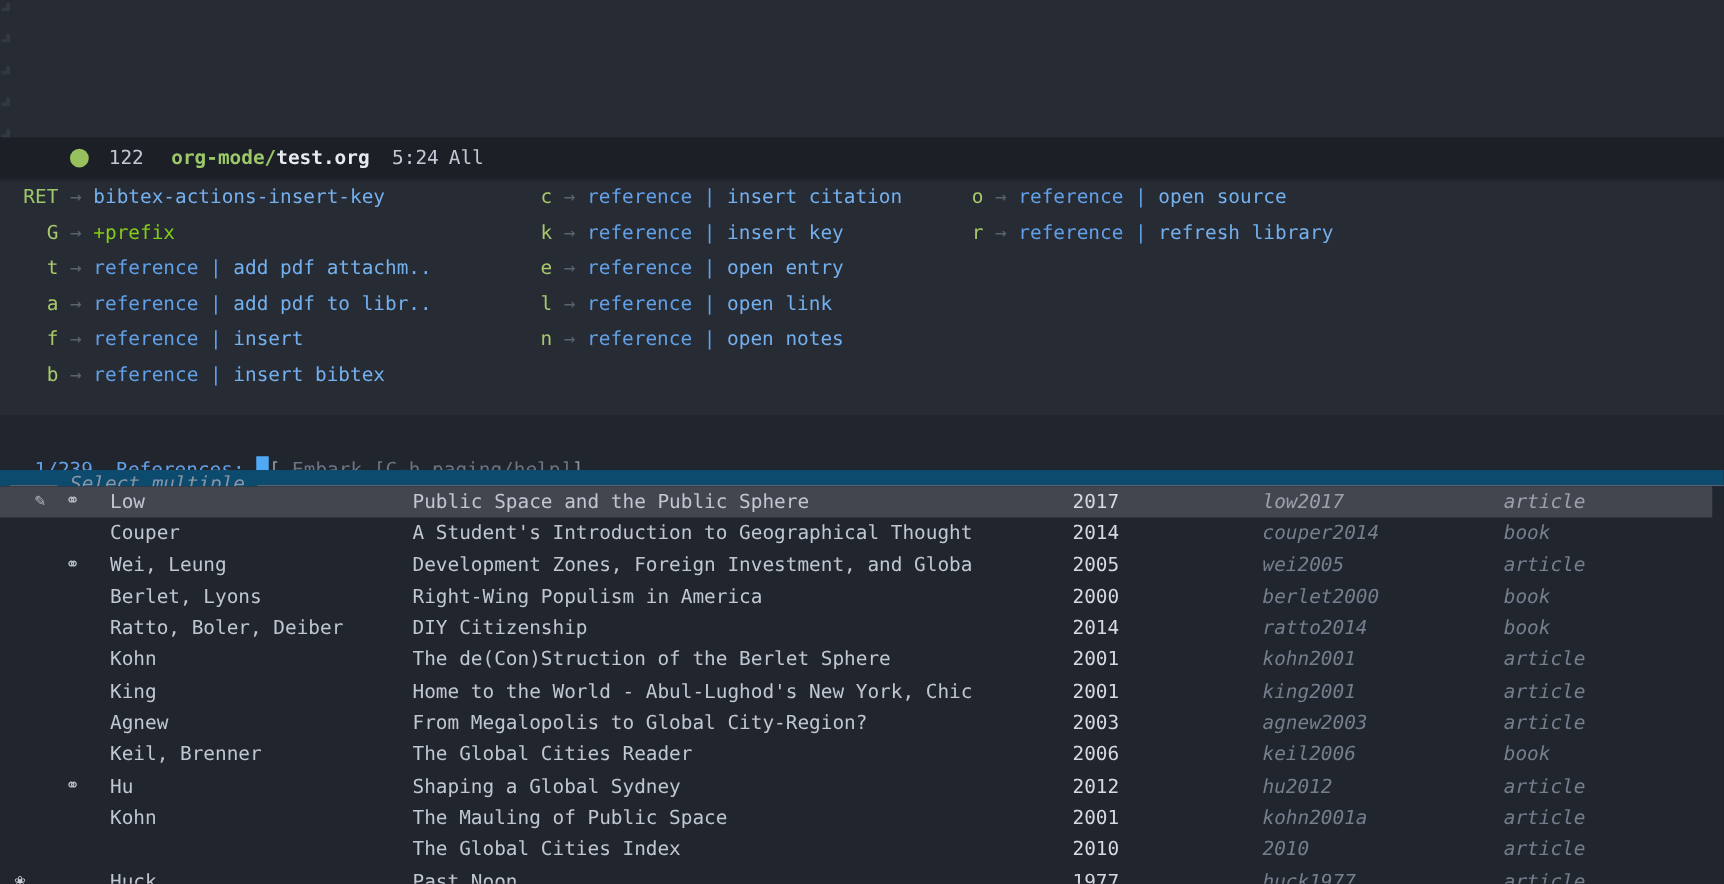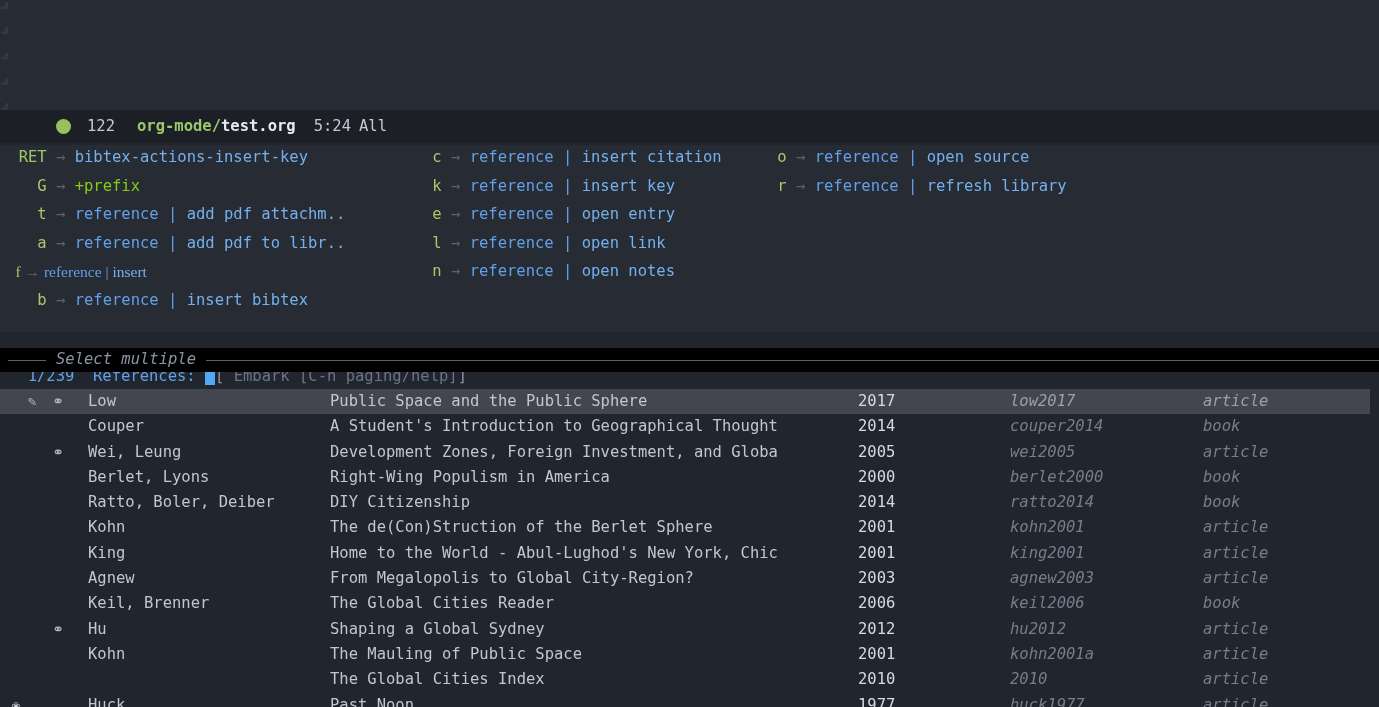--- a/index.html
+++ b/index.html
@@ -113,26 +113,26 @@
     height: 20px;
     background: #51a8f3;
     vertical-align: -4px;
   }
   .mb-bracket{ color: #8b93a3; }
   .mb-hint   { color: #6b7384; }
 
   
   #section-sep {
     position: absolute;
-    left: 0; top: 348px;
+    left: 0; top: 376px;
     width: 1379px;
     height: 24px;
     display: flex;
     align-items: center;
-    background: #000000;
+    background: #0c4a6e;
   }
   #section-sep .rule-left {
     width: 38px; height: 1px; background: #5a6170; margin-left: 8px;
   }
   #section-sep .sep-label {
     color: #8c94a3;
     font-style: italic;
     padding: 0 10px;
     font-size: 15.5px;
     white-space: pre;
@@ -207,21 +207,21 @@
   <span class="ml-dir">org-mode/</span><span class="ml-file">test.org</span>
   <span class="ml-pos">5:24</span>
   <span class="ml-pos" style="margin-left:8px">All</span>
 </div>
 
 <div id="which-key">
     <div class="wk-row wk-col1" style="top: 0px;"><span>  </span><span class="wk-key-ret">RET</span><span class="wk-arrow"> → </span><span class="wk-cmd-b">bibtex-actions-insert-key</span></div>
     <div class="wk-row wk-col1" style="top: 28.5px;"><span>    </span><span class="wk-key">G</span><span class="wk-arrow"> → </span><span class="wk-prefix">+prefix</span></div>
     <div class="wk-row wk-col1" style="top: 57px;"><span>    </span><span class="wk-key">t</span><span class="wk-arrow"> → </span><span class="wk-cmd">reference</span><span class="wk-sep"> | </span><span class="wk-cmd-b">add pdf attachm..</span></div>
     <div class="wk-row wk-col1" style="top: 85.5px;"><span>    </span><span class="wk-key">a</span><span class="wk-arrow"> → </span><span class="wk-cmd">reference</span><span class="wk-sep"> | </span><span class="wk-cmd-b">add pdf to libr..</span></div>
-    <div class="wk-row wk-col1" style="top: 114px; font-family: Liberation Serif, serif;"><span>    </span><span class="wk-key">f</span><span class="wk-arrow"> → </span><span class="wk-cmd">reference</span><span class="wk-sep"> | </span><span class="wk-cmd-b">insert</span></div>
+    <div class="wk-row wk-col1" style="top: 114px;"><span>    </span><span class="wk-key">f</span><span class="wk-arrow"> → </span><span class="wk-cmd">reference</span><span class="wk-sep"> | </span><span class="wk-cmd-b">insert</span></div>
     <div class="wk-row wk-col1" style="top: 142.5px;"><span>    </span><span class="wk-key">b</span><span class="wk-arrow"> → </span><span class="wk-cmd">reference</span><span class="wk-sep"> | </span><span class="wk-cmd-b">insert bibtex</span></div>
     <div class="wk-row wk-col2" style="top: 0px;"><span>    </span><span class="wk-key">c</span><span class="wk-arrow"> → </span><span class="wk-cmd">reference</span><span class="wk-sep"> | </span><span class="wk-cmd-b">insert citation</span></div>
     <div class="wk-row wk-col2" style="top: 28.5px;"><span>    </span><span class="wk-key">k</span><span class="wk-arrow"> → </span><span class="wk-cmd">reference</span><span class="wk-sep"> | </span><span class="wk-cmd-b">insert key</span></div>
     <div class="wk-row wk-col2" style="top: 57px;"><span>    </span><span class="wk-key">e</span><span class="wk-arrow"> → </span><span class="wk-cmd">reference</span><span class="wk-sep"> | </span><span class="wk-cmd-b">open entry</span></div>
     <div class="wk-row wk-col2" style="top: 85.5px;"><span>    </span><span class="wk-key">l</span><span class="wk-arrow"> → </span><span class="wk-cmd">reference</span><span class="wk-sep"> | </span><span class="wk-cmd-b">open link</span></div>
     <div class="wk-row wk-col2" style="top: 114px;"><span>    </span><span class="wk-key">n</span><span class="wk-arrow"> → </span><span class="wk-cmd">reference</span><span class="wk-sep"> | </span><span class="wk-cmd-b">open notes</span></div>
     <div class="wk-row wk-col2" style="top: 142.5px; margin-top: 48px;"><span>    </span><span class="wk-key">p</span><span class="wk-arrow"> → </span><span class="wk-cmd">reference</span><span class="wk-sep"> | </span><span class="wk-cmd-b">open pdf</span></div>
     <div class="wk-row wk-col3" style="top: 0px;"><span>    </span><span class="wk-key">o</span><span class="wk-arrow"> → </span><span class="wk-cmd">reference</span><span class="wk-sep"> | </span><span class="wk-cmd-b">open source</span></div>
     <div class="wk-row wk-col3" style="top: 28.5px;"><span>    </span><span class="wk-key">r</span><span class="wk-arrow"> → </span><span class="wk-cmd">reference</span><span class="wk-sep"> | </span><span class="wk-cmd-b">refresh library</span></div>
   </div>

